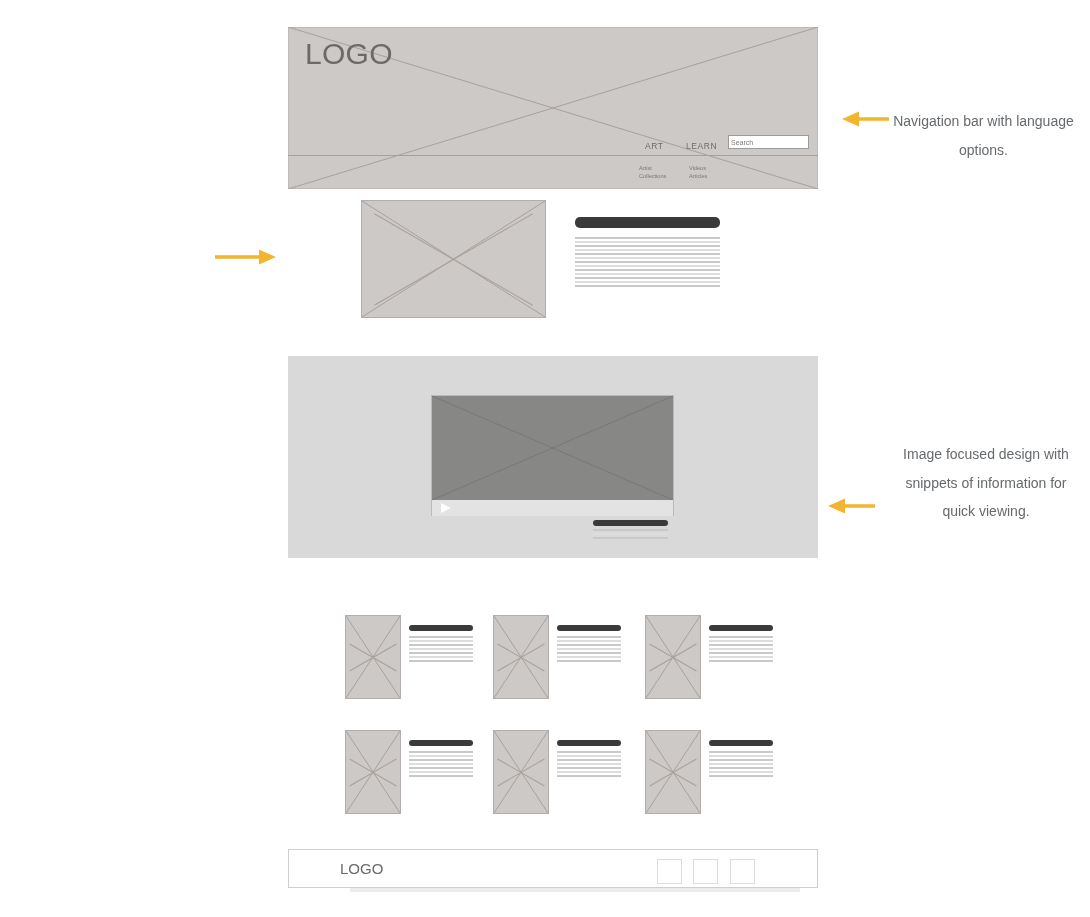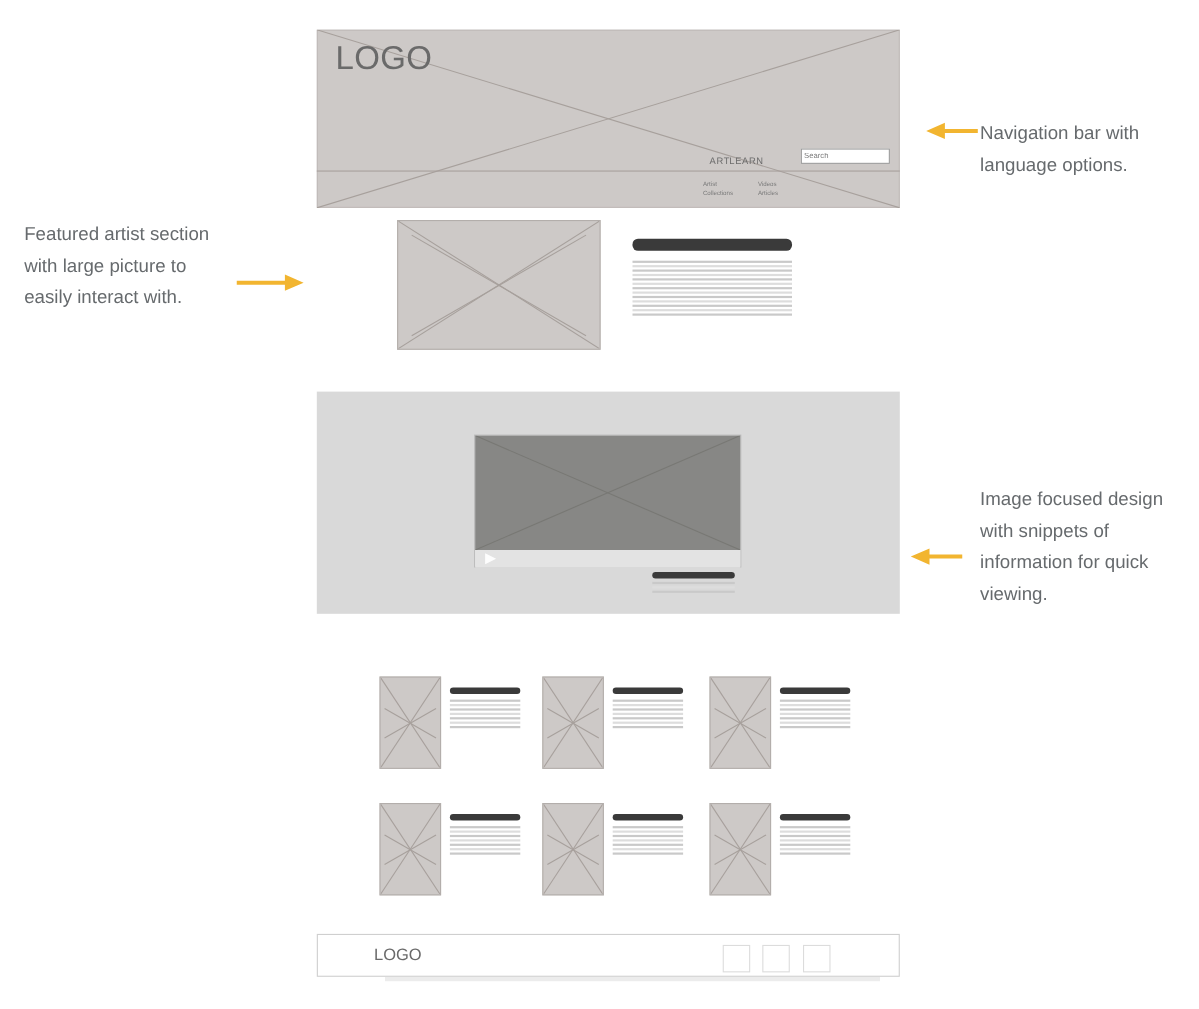--- a/index.html
+++ b/index.html
@@ -91,21 +91,21 @@
     background: #a7a09c;
   }
   .nav-top {
     position: absolute;
     font-size: 8.5px;
     color: #6c6c6c;
     letter-spacing: 0.6px;
     line-height: 1;
   }
   #nav-art      { left: 357px; top: 118px; }
-  #nav-learn    { left: 375px; top: 118px; }
+  #nav-learn    { left: 398px; top: 118px; }
   .nav-sub {
     position: absolute;
     font-size: 5.6px;
     color: #7a7a7a;
     line-height: 1.45;
   }
   #nav-sub-art   { left: 351px; top: 140px; }
   #nav-sub-learn { left: 401px; top: 140px; }
   #search-input {
     position: absolute;
@@ -245,23 +245,24 @@
     left: 350px;
     top: 888px;
     width: 450px;
     height: 4px;
     background: #ececec;
   }
 
   
   .anno-text {
     position: absolute;
-    font-size: 17px;
+    font-size: 14px;
     line-height: 28.5px;
     color: #666a6d;
+    text-align: center;
   }
   #anno-left-text  { left: 22px; top: 199px; width: 185px; }
   #anno-right1-text { left: 891px; top: 107px; width: 185px; }
   #anno-right2-text { left: 891px; top: 440px; width: 190px; }
 
   .arrow { position: absolute; }
   #arrow-left   { left: 215px; top: 248px; width: 62px; height: 18px; }
   #arrow-right1 { left: 841px; top: 110px; width: 48px; height: 18px; }
   #arrow-right2 { left: 827px; top: 497px; width: 48px; height: 18px; }
 </style>
@@ -478,21 +479,20 @@
   </div>
 
   <div id="footer-shadow"></div>
   <div id="footer-band">
     <div id="footer-logo">LOGO</div>
     <div class="social-box" id="social-1"></div>
     <div class="social-box" id="social-2"></div>
     <div class="social-box" id="social-3"></div>
   </div>
 
-  <div class="anno-text" id="anno-left-text">Featured artist section with large picture to easily interact with.</div>
   <svg class="arrow" id="arrow-left" viewBox="0 0 62 18">
     <path d="M0 7.2 H44 V1.6 L61 9 L44 16.4 V10.8 H0 Z" fill="#f2b530"></path>
   </svg>
 
   <div class="anno-text" id="anno-right1-text">Navigation bar with language options.</div>
   <svg class="arrow" id="arrow-right1" viewBox="0 0 48 18">
     <path d="M48 7.2 H18 V1.6 L1 9 L18 16.4 V10.8 H48 Z" fill="#f2b530"></path>
   </svg>
 
   <div class="anno-text" id="anno-right2-text">Image focused design with snippets of information for quick viewing.</div>

